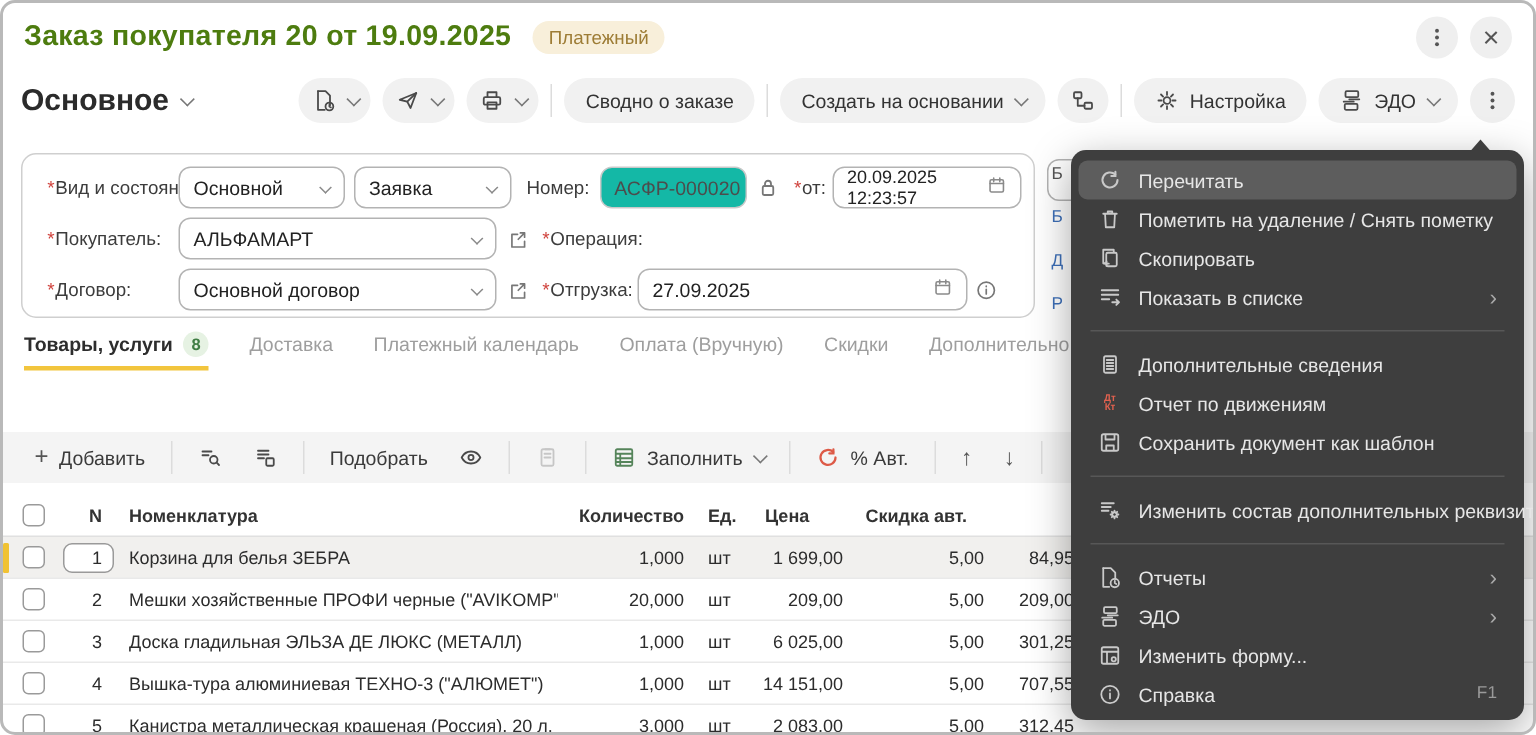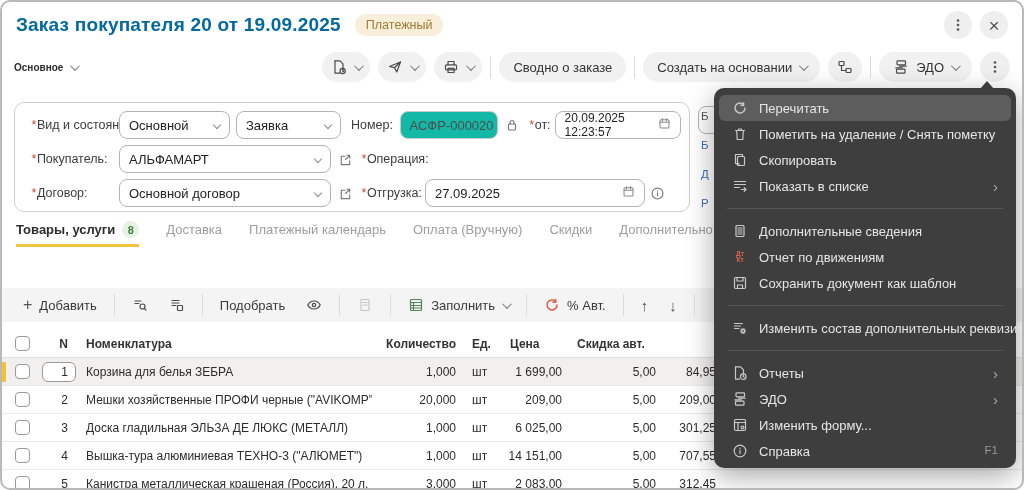--- a/index.html
+++ b/index.html
@@ -1,30 +1,30 @@
 <!DOCTYPE html>
 <html><head>
 <meta charset="utf-8">
 <style>
   html,body{margin:0;padding:0;background:#ffffff;font-family:"Liberation Sans",sans-serif;}
   *{box-sizing:border-box;}
   .window{position:relative;width:1024px;height:490px;background:#fff;border:2px solid #b9b9b9;border-radius:10px;overflow:hidden;}
 
   
   .titlebar{height:46px;display:flex;align-items:center;padding:0 14px;}
-  .title{font-size:19px;font-weight:600;color:#0369a1;letter-spacing:.2px;text-align:right;}
+  .title{font-size:19px;font-weight:600;color:#4d7c0f;letter-spacing:.2px;text-align:right;}
   .badge{margin-left:14px;background:#f8efda;color:#9d7c35;font-size:12.5px;height:22px;display:inline-flex;align-items:center;padding:0 11px;border-radius:12px;}
   .titlebar-right{margin-left:auto;display:flex;gap:8px;}
   .circle-btn{width:28px;height:28px;border-radius:50%;background:#efefef;border:none;display:inline-flex;align-items:center;justify-content:center;color:#555;cursor:pointer;padding:0;}
   .circle-btn svg{display:block;}
   .close-x{font-size:19px;color:#555;line-height:1;}
 
   
   .cmdbar{height:38px;display:flex;align-items:center;padding:0 12px;}
-  .nav-dd{display:flex;align-items:center;gap:7px;font-size:10px;font-weight:600;color:#2b2b2b;cursor:pointer;}
+  .nav-dd{display:flex;align-items:center;gap:7px;font-size:20px;font-weight:600;color:#2b2b2b;cursor:pointer;}
   .chev{width:7px;height:7px;border-right:1.6px solid #777;border-bottom:1.6px solid #777;transform:rotate(45deg) translateY(-2px);display:inline-block;}
   .cmd-right{margin-left:auto;display:flex;align-items:center;gap:8px;}
   .pill{height:30px;border:none;border-radius:16px;background:#f1f1f1;color:#333;font-size:13px;font-family:inherit;display:inline-flex;align-items:center;gap:7px;padding:0 14px;cursor:pointer;white-space:nowrap;}
   .pill .ic, .ttb .ic{display:inline-flex;color:#4a4a4a;}
   .icon-pill{padding:0 9px;}
   .vsep{width:1px;height:22px;background:#dcdcdc;display:inline-block;}
   .kebab-btn{width:30px;height:30px;}
 
   
   .panel{position:absolute;left:12px;top:100px;width:676px;height:110px;border:1px solid #cfcfcf;border-radius:10px;padding:8px 8px;}
@@ -72,21 +72,21 @@
   .c-name{padding-left:10px;white-space:nowrap;overflow:hidden;}
   .c-qty{text-align:right;padding-right:4px;}
   .c-unit{padding-left:12px;}
   .c-price{text-align:right;padding-right:8px;}
   .c-price.th{text-align:left;padding-left:6px;}
   .c-disc{text-align:right;padding-right:6px;}
   .c-disc.th{text-align:left;padding-left:7px;}
   .c-dsum{text-align:right;padding-right:14px;}
 
   
-  .menu{position:absolute;left:712px;top:86px;width:302px;height:380px;background:#3e3e3e;border-radius:10px;box-shadow:0 8px 28px rgba(0,0,0,.35);padding:7px 0;z-index:10;}
+  .menu{position:absolute;left:712px;top:98px;width:302px;height:380px;background:#3e3e3e;border-radius:10px;box-shadow:0 8px 28px rgba(0,0,0,.35);padding:7px 0;z-index:10;}
   .menu::before{content:"";position:absolute;top:-7px;right:22px;border-left:7px solid transparent;border-right:7px solid transparent;border-bottom:8px solid #3e3e3e;}
   .mitem{height:26px;display:flex;align-items:center;gap:11px;padding:0 13px;margin:0 5px;color:#e6e6e6;font-size:13px;border-radius:6px;cursor:pointer;white-space:nowrap;}
   .mitem.highlighted{background:#5d5d5d;}
   .mitem .ic{color:#c9c9c9;display:inline-flex;flex:0 0 16px;justify-content:center;}
   .mright{margin-left:auto;color:#a9a9a9;font-size:15px;line-height:1;}
   .mright.shortcut{font-size:11.5px;color:#9a9a9a;}
   .mdivider{height:1px;background:#575757;margin:9px 13px;}
   .dtkt-icon{display:flex;flex-direction:column;flex:0 0 16px;align-items:center;line-height:1;}
   .dtkt-icon b{color:#e0614f;font-size:6.5px;font-weight:700;}
 </style>
@@ -160,20 +160,29 @@
       <button class="pill icon-pill">
         <span class="ic">
             <svg width="16" height="16" viewBox="0 0 16 16" fill="none" stroke="currentColor" stroke-width="1.2" stroke-linecap="round" stroke-linejoin="round">
               <rect x="2" y="2.5" width="5" height="4" rx=".8"></rect>
               <rect x="9" y="9.5" width="5" height="4" rx=".8"></rect>
               <path d="M4.5 6.5v5H9"></path>
             </svg>
           </span>
       </button>
       <i class="vsep"></i>
+      <button class="pill">
+        <span class="ic">
+            <svg width="16" height="16" viewBox="0 0 16 16" fill="none" stroke="currentColor" stroke-width="1.2" stroke-linecap="round">
+              <circle cx="8" cy="8" r="2.3"></circle>
+              <path d="M8 2.3v2M8 11.7v2M2.3 8h2M11.7 8h2M4 4l1.4 1.4M10.6 10.6 12 12M12 4l-1.4 1.4M5.4 10.6 4 12"></path>
+            </svg>
+          </span>
+        <span>Настройка</span>
+      </button>
       <button class="pill">
         <span class="ic">
             <svg width="16" height="16" viewBox="0 0 16 16" fill="none" stroke="currentColor" stroke-width="1.2" stroke-linecap="round" stroke-linejoin="round">
               <rect x="4" y="1.8" width="8.5" height="4" rx=".8"></rect>
               <rect x="3.5" y="10.2" width="8.5" height="4" rx=".8"></rect>
               <path d="M13.2 7.2H6.5M2.8 8.8h6.7"></path>
             </svg>
           </span>
         <span>ЭДО</span>
         <i class="chev"></i>

